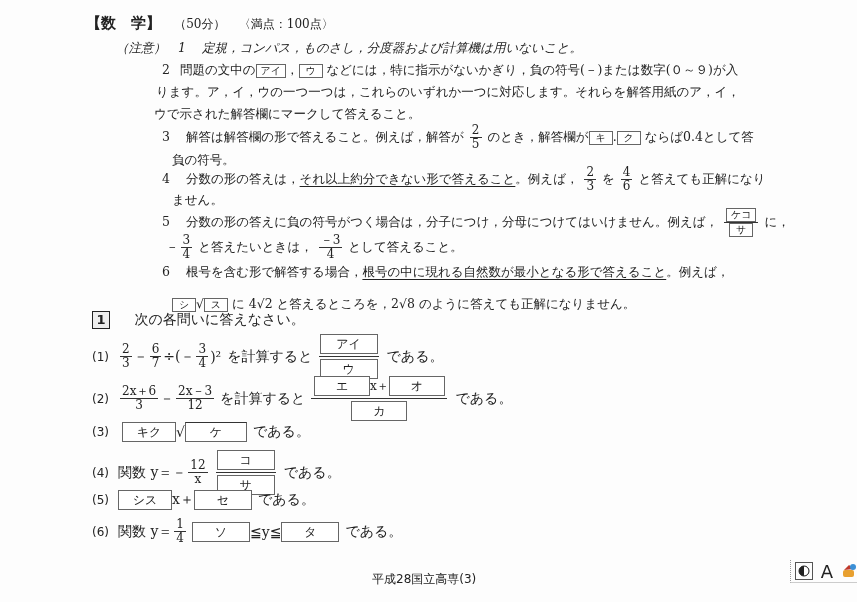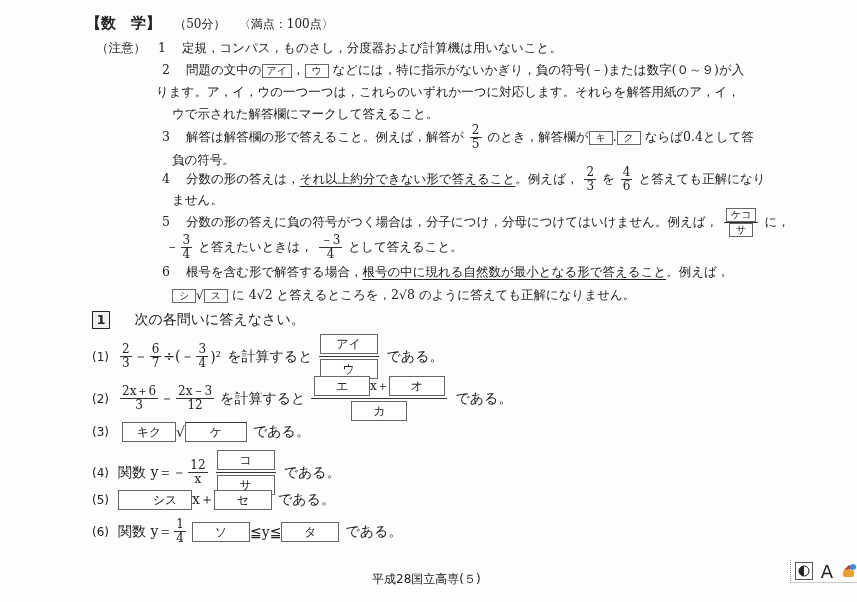--- a/index.html
+++ b/index.html
@@ -41,33 +41,33 @@
 </style>
 </head>
 <body>
 
 <div class="abs title">
   <span>【数　学】</span>
   <span class="sub">（50分）</span>
   <span class="sub">〈満点：100点〉</span>
 </div>
 
-<div class="line" style="left:96px; top:40px;">
+<div class="line" style="left:116px; top:40px;font-style:italic;">
   <span>（注意）</span>
   <span style="margin-left:8px;">1</span>
   <span style="margin-left:12px;">定規，コンパス，ものさし，分度器および計算機は用いないこと。</span>
 </div>
 
 <div class="line" style="left:162px; top:62px;">
   <span>2</span>
-  <span style="margin-left:12px;">問題の文中の</span><span class="box">アイ</span><span>，</span><span class="box">ウ</span>
+  <span style="margin-left:6px;">問題の文中の</span><span class="box">アイ</span><span>，</span><span class="box">ウ</span>
   <span>などには，特に指示がないかぎり，負の符号(－)または数字(０～９)が入</span>
 </div>
 <div class="line" style="left:156px; top:84px;text-align:center;">ります。ア，イ，ウの一つ一つは，これらのいずれか一つに対応します。それらを解答用紙のア，イ，</div>
-<div class="line" style="left:172px; top:106px;">ウで示された解答欄にマークして答えること。</div>
+<div class="line" style="left:154px; top:106px;">ウで示された解答欄にマークして答えること。</div>
 
 <div class="line" style="left:162px; top:124px;">
   <span>3</span>
   <span style="margin-left:12px;">解答は解答欄の形で答えること。例えば，解答が</span>
   <span class="frac">
       <span class="num">2</span>
       <span class="den">5</span>
     </span>
   <span>のとき，解答欄が</span><span class="box">キ</span><span>.</span><span class="box">ク</span>
   <span>ならば0.4として答</span>
@@ -110,21 +110,21 @@
       <span class="num">－3</span>
       <span class="den">4</span>
     </span>
   <span>として答えること。</span>
 </div>
 
 <div class="line" style="left:162px; top:264px;">
   <span>6</span>
   <span style="margin-left:12px;">根号を含む形で解答する場合，</span><span class="u">根号の中に現れる自然数が最小となる形で答えること</span><span>。例えば，</span>
 </div>
-<div class="line" style="left:172px; top:287px;">
+<div class="line" style="left:172px; top:296px;">
   <span class="box">シ</span><span>√</span><span class="box">ス</span>
   <span>に 4√2 と答えるところを，2√8 のように答えても正解になりません。</span>
 </div>
 
 <div class="line" style="left:92px; top:311px; font-size:14px;">
   <span class="secnum">1</span>
   <span style="margin-left:20px;text-align:center;">次の各問いに答えなさい。</span>
 </div>
 
 <div class="line" style="left:92px; top:334px; font-size:14px; display:flex; align-items:center;">
@@ -195,40 +195,40 @@
   <span class="frac" style="margin-left:6px;">
     <span class="abox" style="width:56px; margin-bottom:2px;">コ</span>
     <span style="border-top:1px solid #333; width:60px;"></span>
     <span class="abox" style="width:56px; margin-top:2px;">サ</span>
   </span>
   <span style="margin-left:6px;">である。</span>
 </div>
 
 <div class="line" style="left:92px; top:490px; font-size:14px; display:flex; align-items:center;">
   <span class="qnum">(5)</span>
-  <span class="abox" style="width:52px;padding-left:20px;">シス</span>
+  <span class="abox" style="width:52px;">シス</span>
   <span>x＋</span>
   <span class="abox" style="width:56px;">セ</span>
   <span style="margin-left:6px;">である。</span>
 </div>
 
 <div class="line" style="left:92px; top:518px; font-size:14px; display:flex; align-items:center;">
   <span class="qnum">(6)</span>
   <span>関数 y＝</span>
   <span class="frac">
       <span class="num">1</span>
       <span class="den">4</span>
     </span>
   <span class="abox" style="width:56px; margin-left:4px;">ソ</span>
   <span>≦y≦</span>
   <span class="abox" style="width:56px;">タ</span>
   <span style="margin-left:6px;">である。</span>
 </div>
 
-<div class="abs footer">平成28国立高専(５)</div>
+<div class="abs footer">平成28国立高専(3)</div>
 
 <div class="toolbar">
   <span class="tb-ic" style="border:1px solid #555;">
     <svg width="12" height="12" viewBox="0 0 12 12">
         <circle cx="6" cy="6" r="5" fill="#222"></circle>
         <path d="M6 1 A5 5 0 0 1 6 11 Z" fill="#fff"></path>
         <circle cx="6" cy="6" r="5" fill="none" stroke="#222"></circle>
       </svg>
   </span>
   <span class="tb-ic" style="font-family:'DejaVu Sans',sans-serif; font-size:18px;">A</span>

